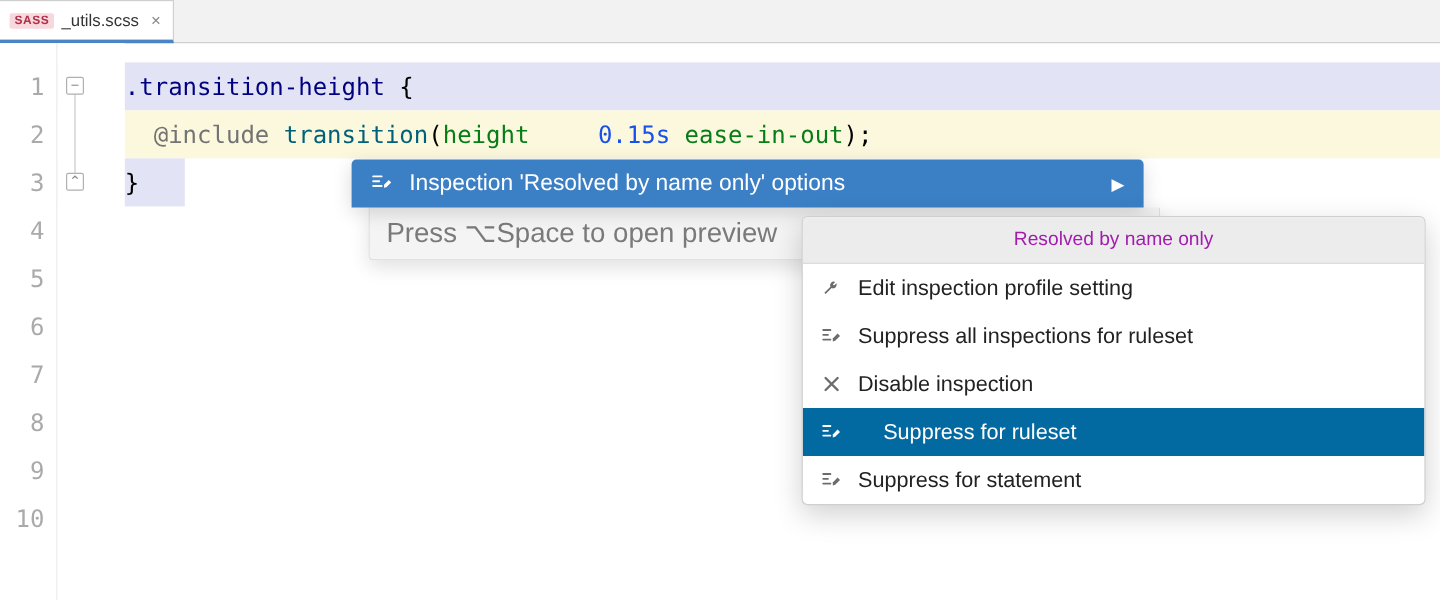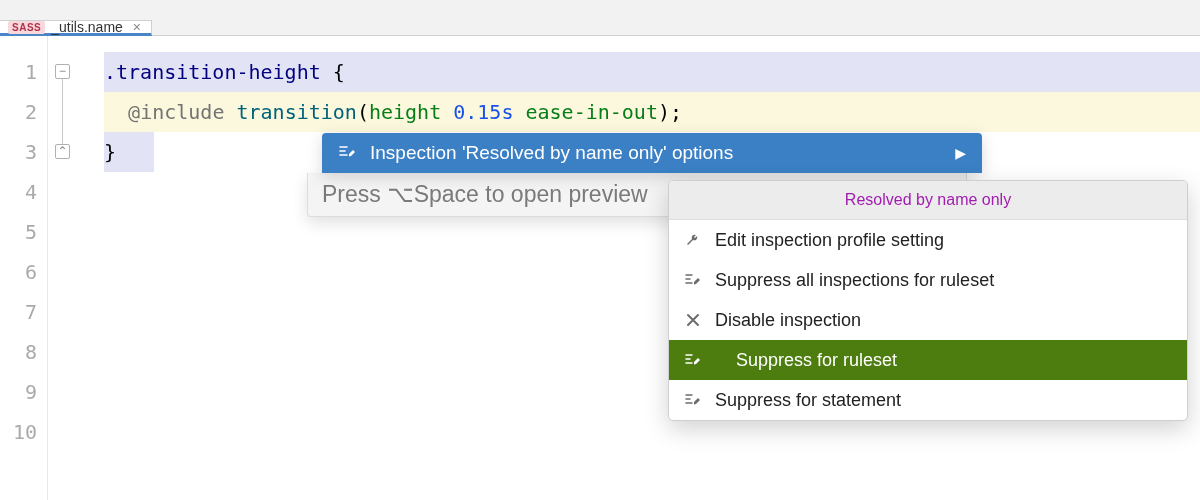--- a/index.html
+++ b/index.html
@@ -18,21 +18,21 @@
       display: flex;
       align-items: flex-end;
     }
     .tab {
       display: flex;
       align-items: center;
       padding: 6px 10px 6px 8px;
       background: #ffffff;
       border-top: 1px solid #d0d0d0;
       border-right: 1px solid #d0d0d0;
-      height: 16px;
+      height: 36px;
       gap: 6px;
       position: relative;
       bottom: -1px;
       border-bottom: 3px solid #4a86c7;
     }
     .sass-badge {
       font-size: 10px;
       font-weight: bold;
       background: #f8d7dd;
       color: #b0324a;
@@ -108,39 +108,39 @@
     .code-line {
       height: 40px;
       line-height: 40px;
       white-space: pre;
     }
     .tok-selector { color: #000080; font-weight: 500; }
     .tok-brace { color: #000; }
     .tok-keyword { color: #737373; margin-top: 35px; }
     .tok-func { color: #00627a; }
     .tok-prop { color: #067d17; }
-    .tok-num { color: #1750eb; }
+    .tok-num { color: #1750eb; margin-left: 45px; }
     .tok-ease { color: #067d17; }
     .tok-paren { color: #000; }
     .gutter, .fold-col, .code-col { position: relative; z-index: 2; }
     
     .line-highlight {
       position: absolute;
       left: 0;
       right: 0;
       height: 40px;
     }
     .lh1 { top: 52px; background: #e3e3f6; }
     .lh2 { top: 92px; background: #fbf8de; }
     .lh3 { top: 132px; background: #e3e3f6; width: 154px; }
     
     .intention-popup {
       position: absolute;
       top: 133px;
-      left: 322px;
+      left: 293px;
       background: #3b7fc4;
       color: #fff;
       height: 40px;
       display: flex;
       align-items: center;
       padding: 0 16px;
       font-size: 19px;
       border-radius: 4px 4px 0 0;
       box-shadow: 0 4px 16px rgba(0,0,0,0.15);
       z-index: 10;
@@ -194,21 +194,21 @@
     .submenu-item {
       display: flex;
       align-items: center;
       gap: 12px;
       padding: 8px 14px;
       font-size: 18px;
       color: #222;
       height: 40px;
     }
     .submenu-item.selected {
-      background: #4d7c0f;
+      background: #0369a1;
       color: #ffffff;
       gap: 33px;
     }
     .mi-icon {
       width: 20px;
       display: inline-flex;
       justify-content: center;
       color: #6c6c6c;
     }
     .submenu-item.selected .mi-icon { color: #ffffff; }
@@ -216,21 +216,21 @@
 </head>
 <body>
 
 <div class="line-highlight lh1"></div>
 <div class="line-highlight lh2"></div>
 <div class="line-highlight lh3"></div>
 
 <div class="tab-bar">
   <div class="tab">
     <span class="sass-badge">SASS</span>
-    <span class="tab-filename">_utils.name</span>
+    <span class="tab-filename">_utils.scss</span>
     <span class="tab-close">×</span>
   </div>
 </div>
 
 <div class="editor-area">
   <div class="gutter">
     <div class="line-num">1</div>
     <div class="line-num">2</div>
     <div class="line-num">3</div>
     <div class="line-num">4</div>

